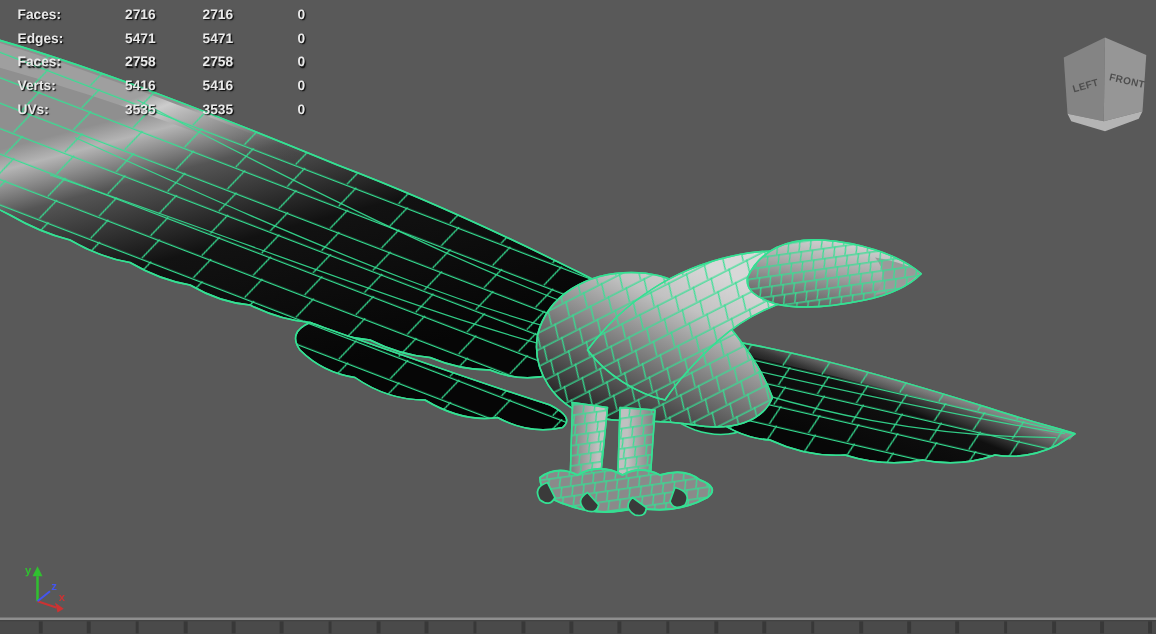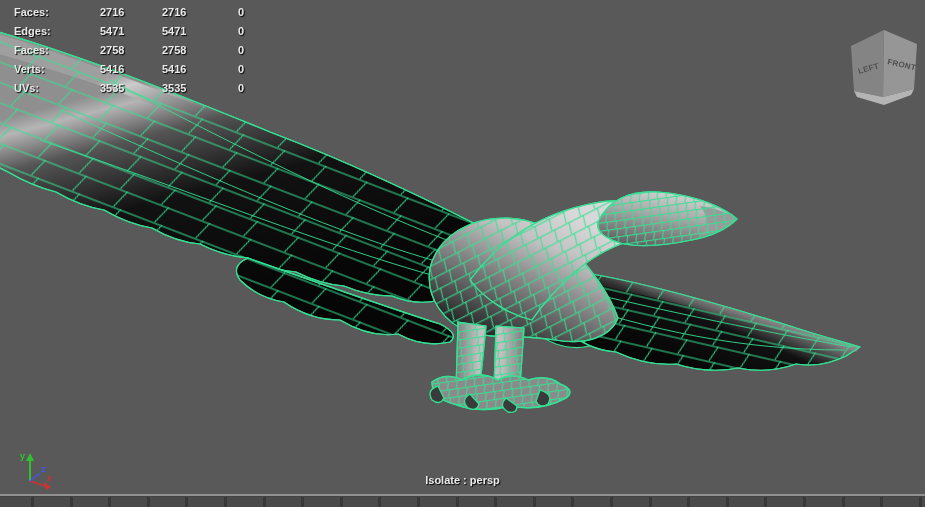--- a/index.html
+++ b/index.html
@@ -235,16 +235,15 @@
     <span>5416</span>
     <span>5416</span>
     <span>0</span>
 
     <span>UVs:</span>
     <span>3535</span>
     <span>3535</span>
     <span>0</span>
   </div>
 
-  <div class="status">Isolate : persp</div>
   <div class="divider"></div>
   <div class="timeline"></div>
 </div>
 
 </body></html>

